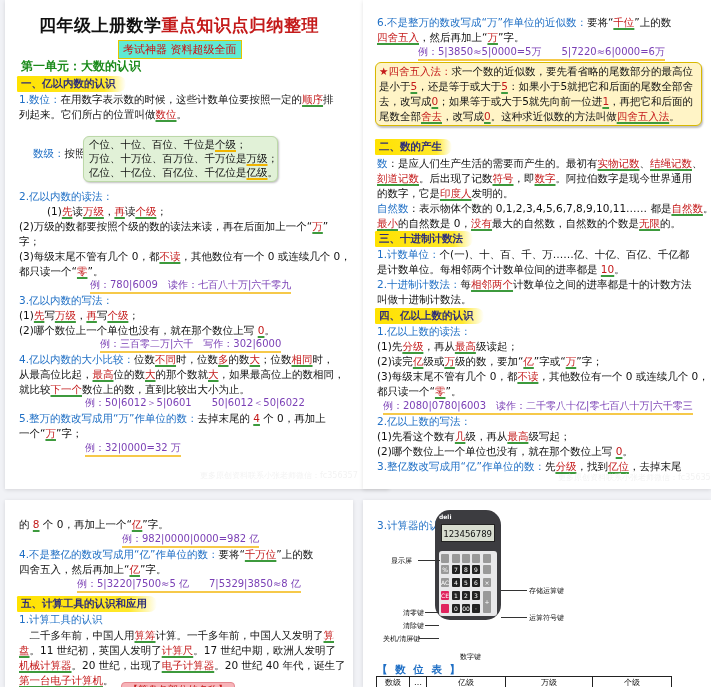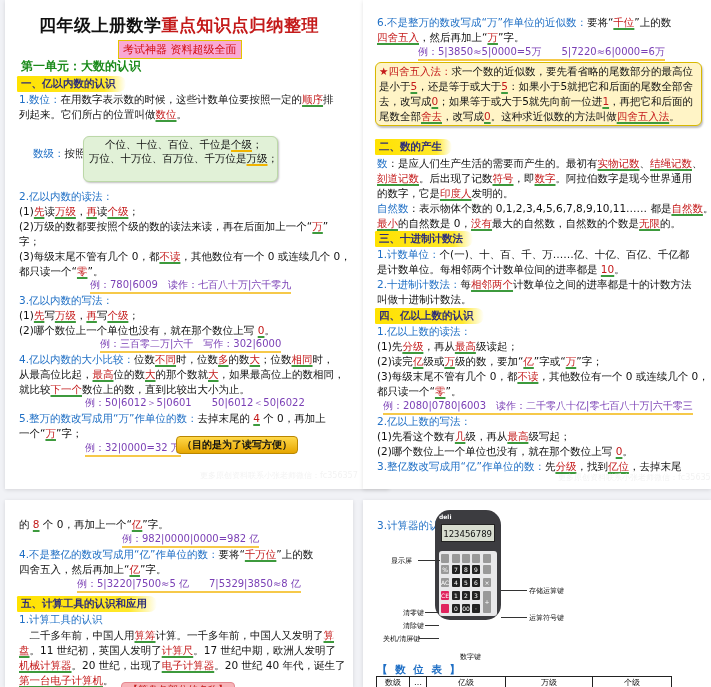--- a/index.html
+++ b/index.html
@@ -9,21 +9,21 @@
   #p1{left:5px;top:0;width:384px;height:489px;}
   #p2{left:363px;top:0;width:348px;height:489px;}
   #p3{left:5px;top:500px;width:348px;height:187px;}
   #p4{left:363px;top:500px;width:348px;height:187px;}
   .ln{position:absolute;left:14px;white-space:nowrap;font-size:10.5px;line-height:14px;}
   .blue{color:#1f6fc5;}
   .red{color:#c41a1a;}
   .u{text-decoration:underline;text-decoration-color:#3d9a3d;text-decoration-thickness:2px;text-underline-offset:2px;}
   .uy{text-decoration:underline;text-decoration-color:#f0b400;text-decoration-thickness:2px;text-underline-offset:2px;}
   .title{position:absolute;left:0;width:348px;top:14px;text-align:center;font-size:17px;font-weight:bold;letter-spacing:0.5px;}
-  .subtitle{position:absolute;left:113px;top:40px;background:#f9a8d4;color:#d01010;font-size:11px;padding:1px 4px;border:1px solid #e2c400;}
+  .subtitle{position:absolute;left:113px;top:40px;background:#5eead4;color:#d01010;font-size:11px;padding:1px 4px;border:1px solid #e2c400;}
   .unit{position:absolute;left:16px;top:58px;color:#1a8a1a;font-weight:bold;font-size:12px;}
   .hl{position:absolute;font-weight:bold;font-size:10.5px;color:#2c2c7a;padding:1px 10px 1px 4px;
       background:linear-gradient(90deg,#ffe200 0%,#ffe82b 80%,rgba(255,232,43,0) 100%);border-radius:2px 12px 12px 2px;}
   .box{position:absolute;background:#e1f1d7;border:1px solid #bcd8a8;border-radius:6px;box-shadow:1px 1px 2px rgba(0,0,0,0.25);}
   .starbox{position:absolute;background:#fff4c6;border:1px solid #d8b800;border-radius:6px;box-shadow:1px 2px 2px rgba(0,0,0,0.25);}
   .ex{position:absolute;white-space:nowrap;font-size:10px;color:#7a3fb5;border-bottom:2px solid #f6c94a;padding-bottom:0;}
   .goldbtn{position:absolute;background:linear-gradient(#ffd84a,#e6a600);border:1px solid #b98600;border-radius:4px;font-size:10px;font-weight:bold;padding:1px 5px;}
   .pinkbtn{position:absolute;background:#f7b3b8;border:1px solid #e48890;border-radius:4px;font-size:10px;color:#c41a1a;padding:0 6px;}
   .watermark{position:absolute;font-size:8px;color:#f3f3f3;white-space:nowrap;}
   .calc{position:absolute;left:72px;top:29px;width:66px;height:110px;background:#3c3c40;border-radius:15px;}
@@ -46,45 +46,45 @@
   </div>
   <div class="subtitle">考试神器 资料超级全面</div>
   <div class="unit">第一单元：大数的认识</div>
   <div class="hl" style="left:12px;top:76px;">一、亿以内数的认识</div>
 
   <div class="ln" style="top:92px;"><span class="blue">1.数位：</span><span>在用数字表示数的时候，这些计数单位要按照一定的</span><span class="red u">顺序</span><span>排</span></div>
   <div class="ln" style="top:107px;"><span>列起来。它们所占的位置叫做</span><span class="red u">数位</span><span>。</span></div>
   <div class="ln" style="top:122px;left:28px;margin-top:24px;"><span class="blue">数级：</span><span>按照我国的计数习惯，每</span><span class="red u">四</span><span>个数位是一级。</span></div>
 
   <div class="box" style="left:78px;top:136px;width:193px;height:44px;"></div>
-  <div class="ln" style="top:137px;left:84px;margin-left:16px;"><span>个位、十位、百位、千位是</span><span class="uy">个级</span><span>；</span></div>
+  <div class="ln" style="top:137px;left:84px;"><span>个位、十位、百位、千位是</span><span class="uy">个级</span><span>；</span></div>
   <div class="ln" style="top:151px;left:84px;"><span>万位、十万位、百万位、千万位是</span><span class="uy">万级</span><span>；</span></div>
+  <div class="ln" style="top:165px;left:84px;"><span>亿位、十亿位、百亿位、千亿位是</span><span class="uy">亿级</span><span>。</span></div>
 
   <div class="ln blue" style="top:189px;">2.亿以内数的读法：</div>
-  <div class="ln" style="top:204px;"><span>(1)</span><span class="red u">先</span><span>读</span><span class="red u">万级</span><span>，</span><span class="red u">再</span><span>读</span><span class="red u">个级</span><span>；</span></div>
+  <div class="ln" style="top:204px;margin-left:28px;"><span>(1)</span><span class="red u">先</span><span>读</span><span class="red u">万级</span><span>，</span><span class="red u">再</span><span>读</span><span class="red u">个级</span><span>；</span></div>
   <div class="ln" style="top:219px;"><span>(2)万级的数都要按照个级的数的读法来读，再在后面加上一个“</span><span class="red u">万</span><span>”</span></div>
   <div class="ln" style="top:234px;">字；</div>
   <div class="ln" style="top:249px;"><span>(3)每级末尾不管有几个 0，都</span><span class="red u">不读</span><span>，其他数位有一个 0 或连续几个 0，</span></div>
   <div class="ln" style="top:264px;"><span>都只读一个“</span><span class="red u">零</span><span>”。</span></div>
   <div class="ex" style="left:85px;top:278px;">例：780|6009　读作：七百八十万|六千零九</div>
 
   <div class="ln blue" style="top:293px;">3.亿以内数的写法：</div>
   <div class="ln" style="top:308px;"><span>(1)</span><span class="red u">先</span><span>写</span><span class="red u">万级</span><span>，</span><span class="red u">再</span><span>写</span><span class="red u">个级</span><span>；</span></div>
   <div class="ln" style="top:323px;"><span>(2)哪个数位上一个单位也没有，就在那个数位上写 </span><span class="red u">0</span><span>。</span></div>
   <div class="ex" style="left:95px;top:337px;">例：三百零二万|六千　写作：302|6000</div>
 
   <div class="ln" style="top:352px;"><span class="blue">4.亿以内数的大小比较：</span><span>位数</span><span class="red u">不同</span><span>时，位数</span><span class="red u">多</span><span>的数</span><span class="red u">大</span><span>；位数</span><span class="red u">相同</span><span>时，</span></div>
   <div class="ln" style="top:382px;"><span>就比较</span><span class="red u">下一个</span><span>数位上的数，直到比较出大小为止。</span></div>
   <div class="ln" style="top:367px;"><span>从最高位比起，</span><span class="red u">最高</span><span>位的数</span><span class="red u">大</span><span>的那个数就</span><span class="red u">大</span><span>，如果最高位上的数相同，</span></div>
   <div class="ex" style="left:80px;top:396px;border-bottom:none;">例：50|6012＞5|0601　　50|6012＜50|6022</div>
 
   <div class="ln" style="top:411px;"><span class="blue">5.整万的数改写成用“万”作单位的数：</span><span>去掉末尾的 </span><span class="red u">4</span><span> 个 0，再加上</span></div>
   <div class="ln" style="top:426px;"><span>一个“</span><span class="red u">万</span><span>”字；</span></div>
   <div class="ex" style="left:80px;top:441px;">例：32|0000=32 万</div>
-  <div class="goldbtn" style="left:171px;top:436px;">（目的是为了读写方便）</div>
   <div class="watermark" style="left:195px;top:470px;">更多原创资料联系小张老师微信：fc356357</div>
 </div>
 
 <div class="page" id="p2">
   <div class="ln" style="top:15px;"><span class="blue">6.不是整万的数改写成“万”作单位的近似数：</span><span>要将“</span><span class="red u">千位</span><span>”上的数</span></div>
   <div class="ln" style="top:30px;"><span class="red u">四舍五入</span><span>，然后再加上“</span><span class="red u">万</span><span>”字。</span></div>
   <div class="ex" style="left:55px;top:45px;">例：5|3850≈5|0000=5万　　5|7220≈6|0000=6万</div>
 
   <div class="starbox" style="left:12px;top:62px;width:325px;height:62px;"></div>
   <div class="ln" style="top:64px;left:16px;"><span class="red">★四舍五入法：</span><span>求一个数的近似数，要先看省略的尾数部分的最高位</span></div>

